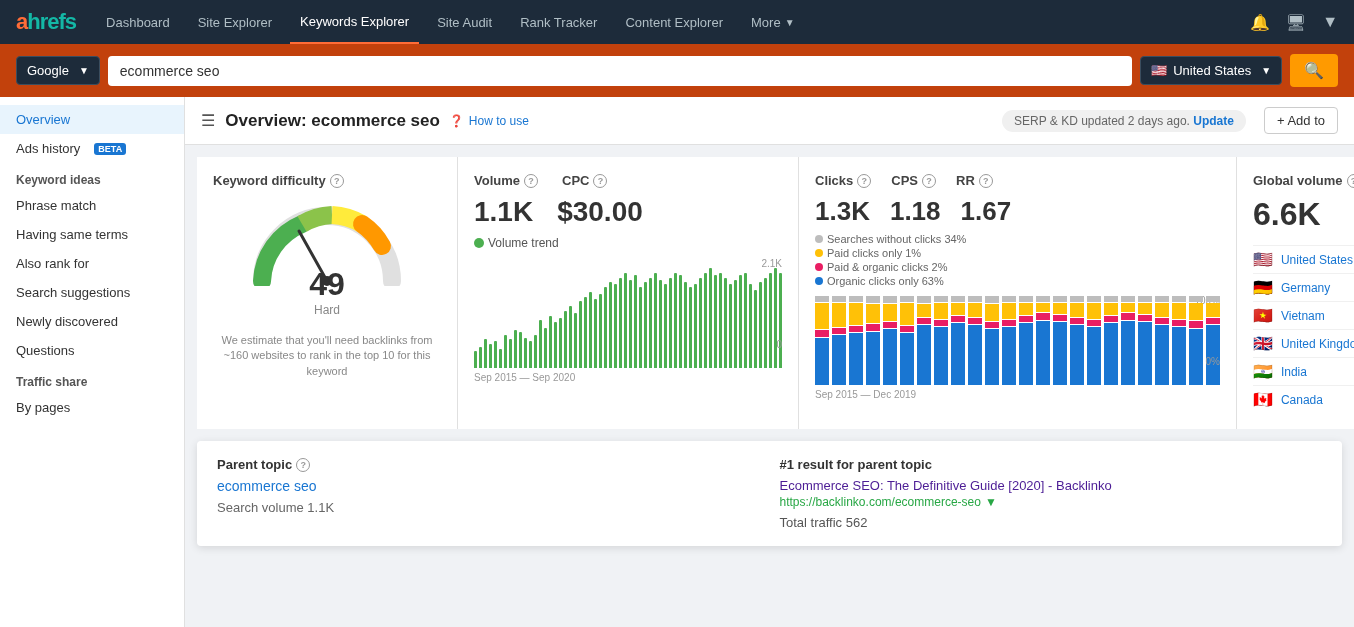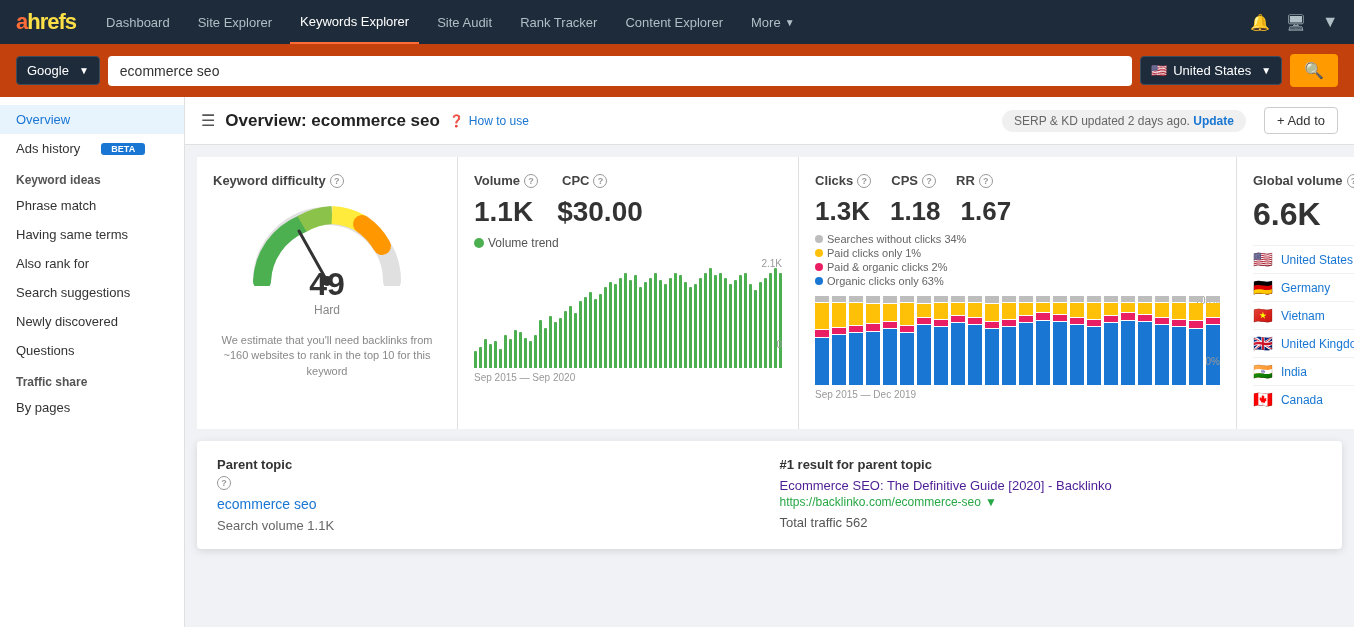--- a/index.html
+++ b/index.html
@@ -8,21 +8,21 @@
     
     .top-nav {
       background: #1d2b3a;
       display: flex;
       align-items: center;
       padding: 0 16px;
       height: 44px;
       gap: 8px;
     }
     .logo { color: #ff6c37; font-size: 22px; font-weight: 900; letter-spacing: -1px; margin-right: 12px; }
-    .logo span { color: #fde047; }
+    .logo span { color: #14b8a6; }
     .nav-link {
       color: #b0bec5;
       text-decoration: none;
       padding: 0 10px;
       font-size: 13px;
       height: 44px;
       display: flex;
       align-items: center;
       cursor: pointer;
     }
@@ -109,22 +109,22 @@
       font-size: 12px;
       font-weight: 700;
       color: #555;
       text-transform: none;
     }
     .sidebar-badge {
       font-size: 9px;
       background: #1976d2;
       color: #fff;
       border-radius: 3px;
-      padding: 1px 10px;
-      margin-left: 15px;
+      padding: 1px 4px;
+      margin-left: 8px;
       font-weight: 700;
     }
 
     
     .content { flex: 1; overflow-y: auto; }
 
     
     .page-header {
       background: #fff;
       padding: 10px 16px;
@@ -226,21 +226,21 @@
     .parent-topic-card {
       background: #fff;
       margin: 0 12px 12px;
       border-radius: 4px;
       padding: 16px 20px;
       display: grid;
       grid-template-columns: 1fr 1fr;
       gap: 12px 20px;
       box-shadow: 0 2px 8px rgba(0,0,0,0.12);
     }
-    .pt-label { font-size: 13px; font-weight: 600; color: #333; display: flex; align-items: flex-start; gap: 4px; margin-bottom: 6px; flex-direction: column; }
+    .pt-label { font-size: 13px; font-weight: 600; color: #333; display: flex; align-items: flex-end; gap: 4px; margin-bottom: 6px; }
     .pt-link { color: #1976d2; font-size: 14px; font-weight: 500; cursor: pointer; }
     .pt-sub { font-size: 13px; color: #666; margin-top: 6px; }
     .pt-result-link { color: #4c1d95; font-size: 13px; cursor: pointer; margin-bottom: 2px; }
     .pt-result-url { color: #28a745; font-size: 12px; display: flex; align-items: center; gap: 4px; }
     .pt-result-traffic { font-size: 13px; color: #555; margin-top: 6px; }
     .chevron { font-size: 10px; margin-left: 4px; }
   </style>
 </head>
 <body>
 

